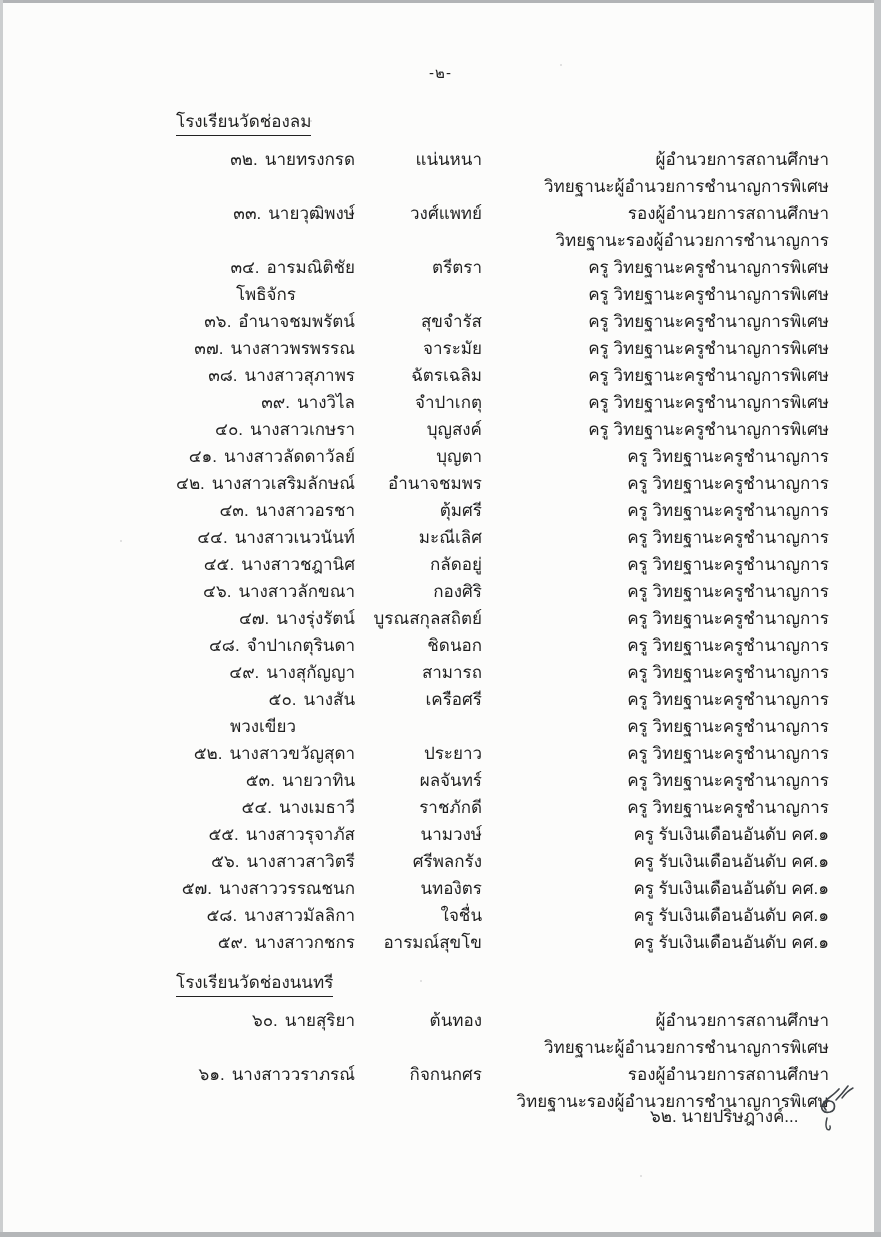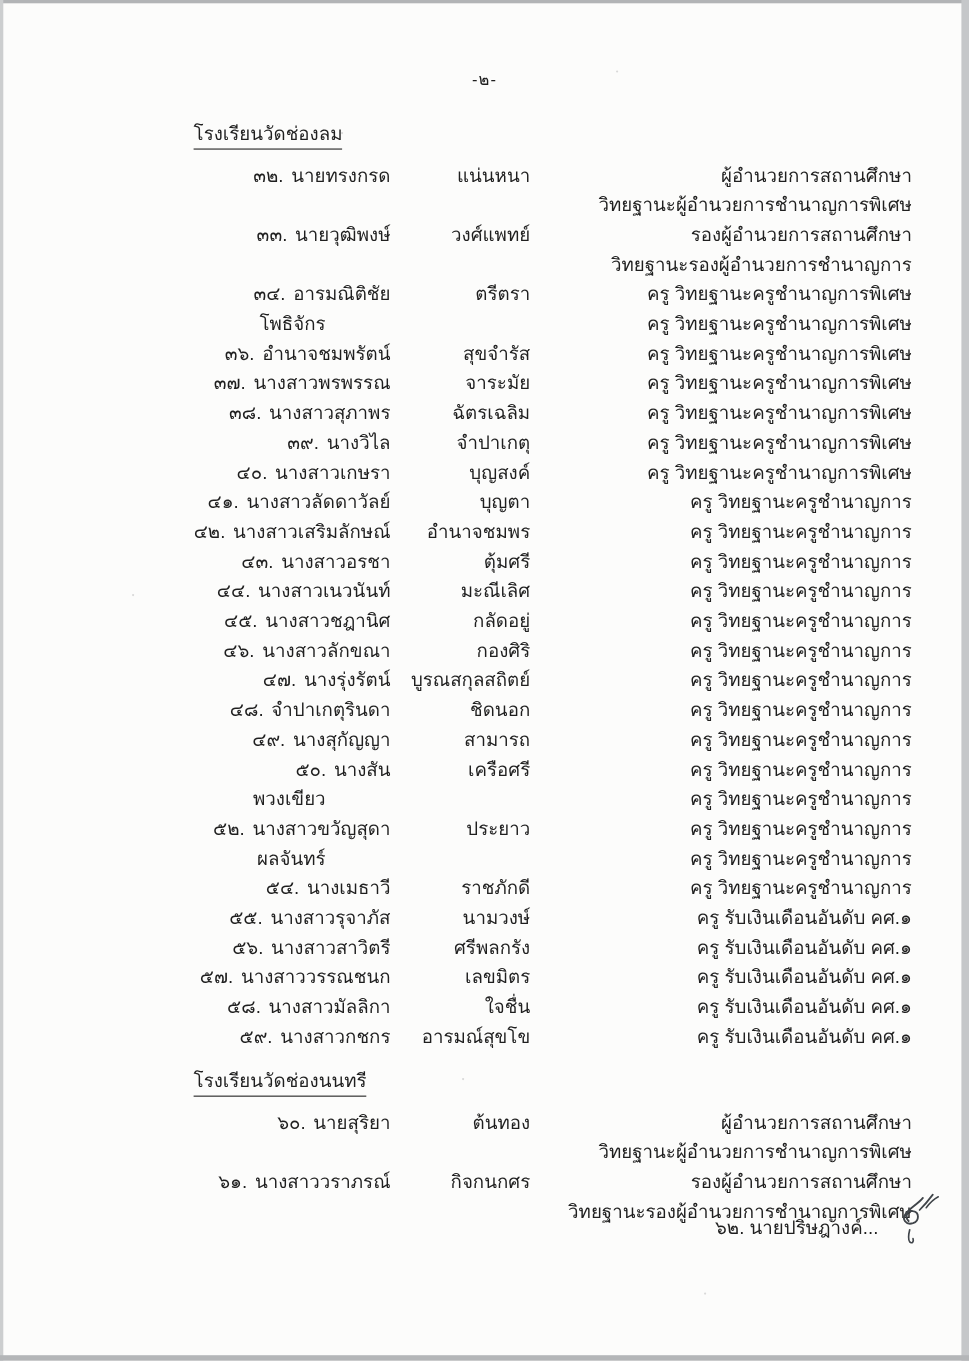--- a/index.html
+++ b/index.html
@@ -218,20 +218,21 @@
           </div>
         </div>
         <div class="row">
           <div class="c1"><span class="num">๕๒.</span><span class="fname">นางสาวขวัญสุดา</span></div>
           <div class="c2">ประยาว</div>
           <div class="c3">
             <div class="pos-line">ครู วิทยฐานะครูชำนาญการ</div>
           </div>
         </div>
         <div class="row">
+          <div class="c1"><span class="num">๕๓.</span><span class="fname">นายวาทิน</span></div>
           <div class="c2">ผลจันทร์</div>
           <div class="c3">
             <div class="pos-line">ครู วิทยฐานะครูชำนาญการ</div>
           </div>
         </div>
         <div class="row">
           <div class="c1"><span class="num">๕๔.</span><span class="fname">นางเมธาวี</span></div>
           <div class="c2">ราชภักดี</div>
           <div class="c3">
             <div class="pos-line">ครู วิทยฐานะครูชำนาญการ</div>
@@ -246,21 +247,21 @@
         </div>
         <div class="row">
           <div class="c1"><span class="num">๕๖.</span><span class="fname">นางสาวสาวิตรี</span></div>
           <div class="c2">ศรีพลกรัง</div>
           <div class="c3">
             <div class="pos-line">ครู รับเงินเดือนอันดับ คศ.๑</div>
           </div>
         </div>
         <div class="row">
           <div class="c1"><span class="num">๕๗.</span><span class="fname">นางสาววรรณชนก</span></div>
-          <div class="c2">เลขมิตร</div>
+          <div class="c2">นทองิตร</div>
           <div class="c3">
             <div class="pos-line">ครู รับเงินเดือนอันดับ คศ.๑</div>
           </div>
         </div>
         <div class="row">
           <div class="c1"><span class="num">๕๘.</span><span class="fname">นางสาวมัลลิกา</span></div>
           <div class="c2">ใจชื่น</div>
           <div class="c3">
             <div class="pos-line">ครู รับเงินเดือนอันดับ คศ.๑</div>
           </div>

